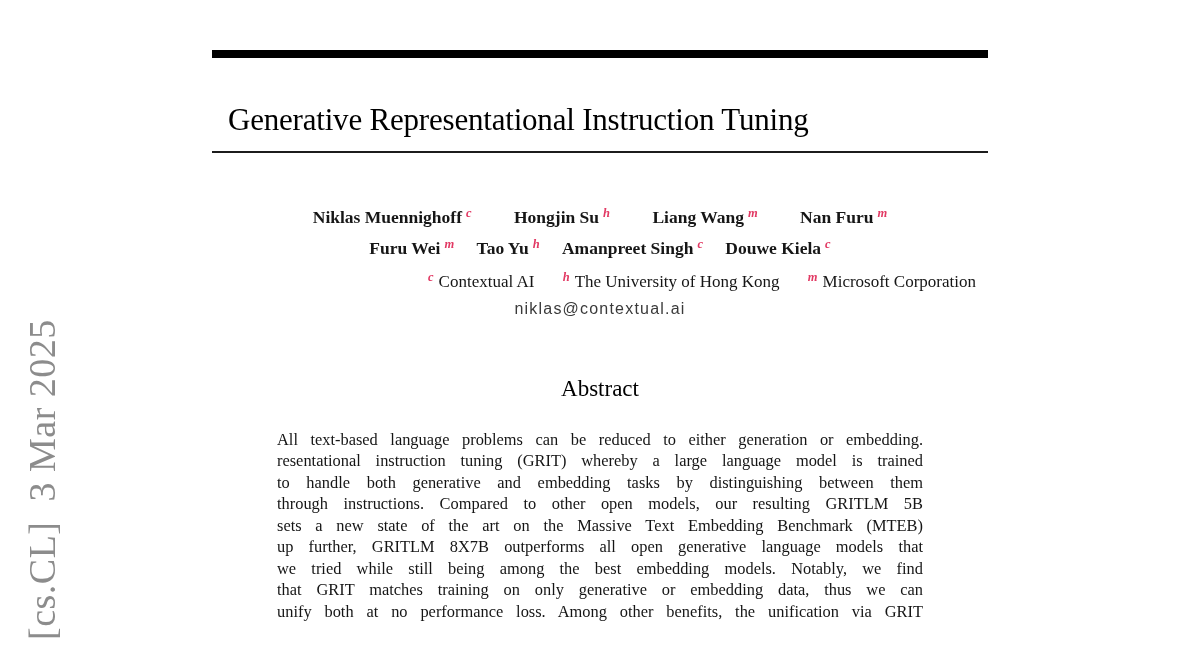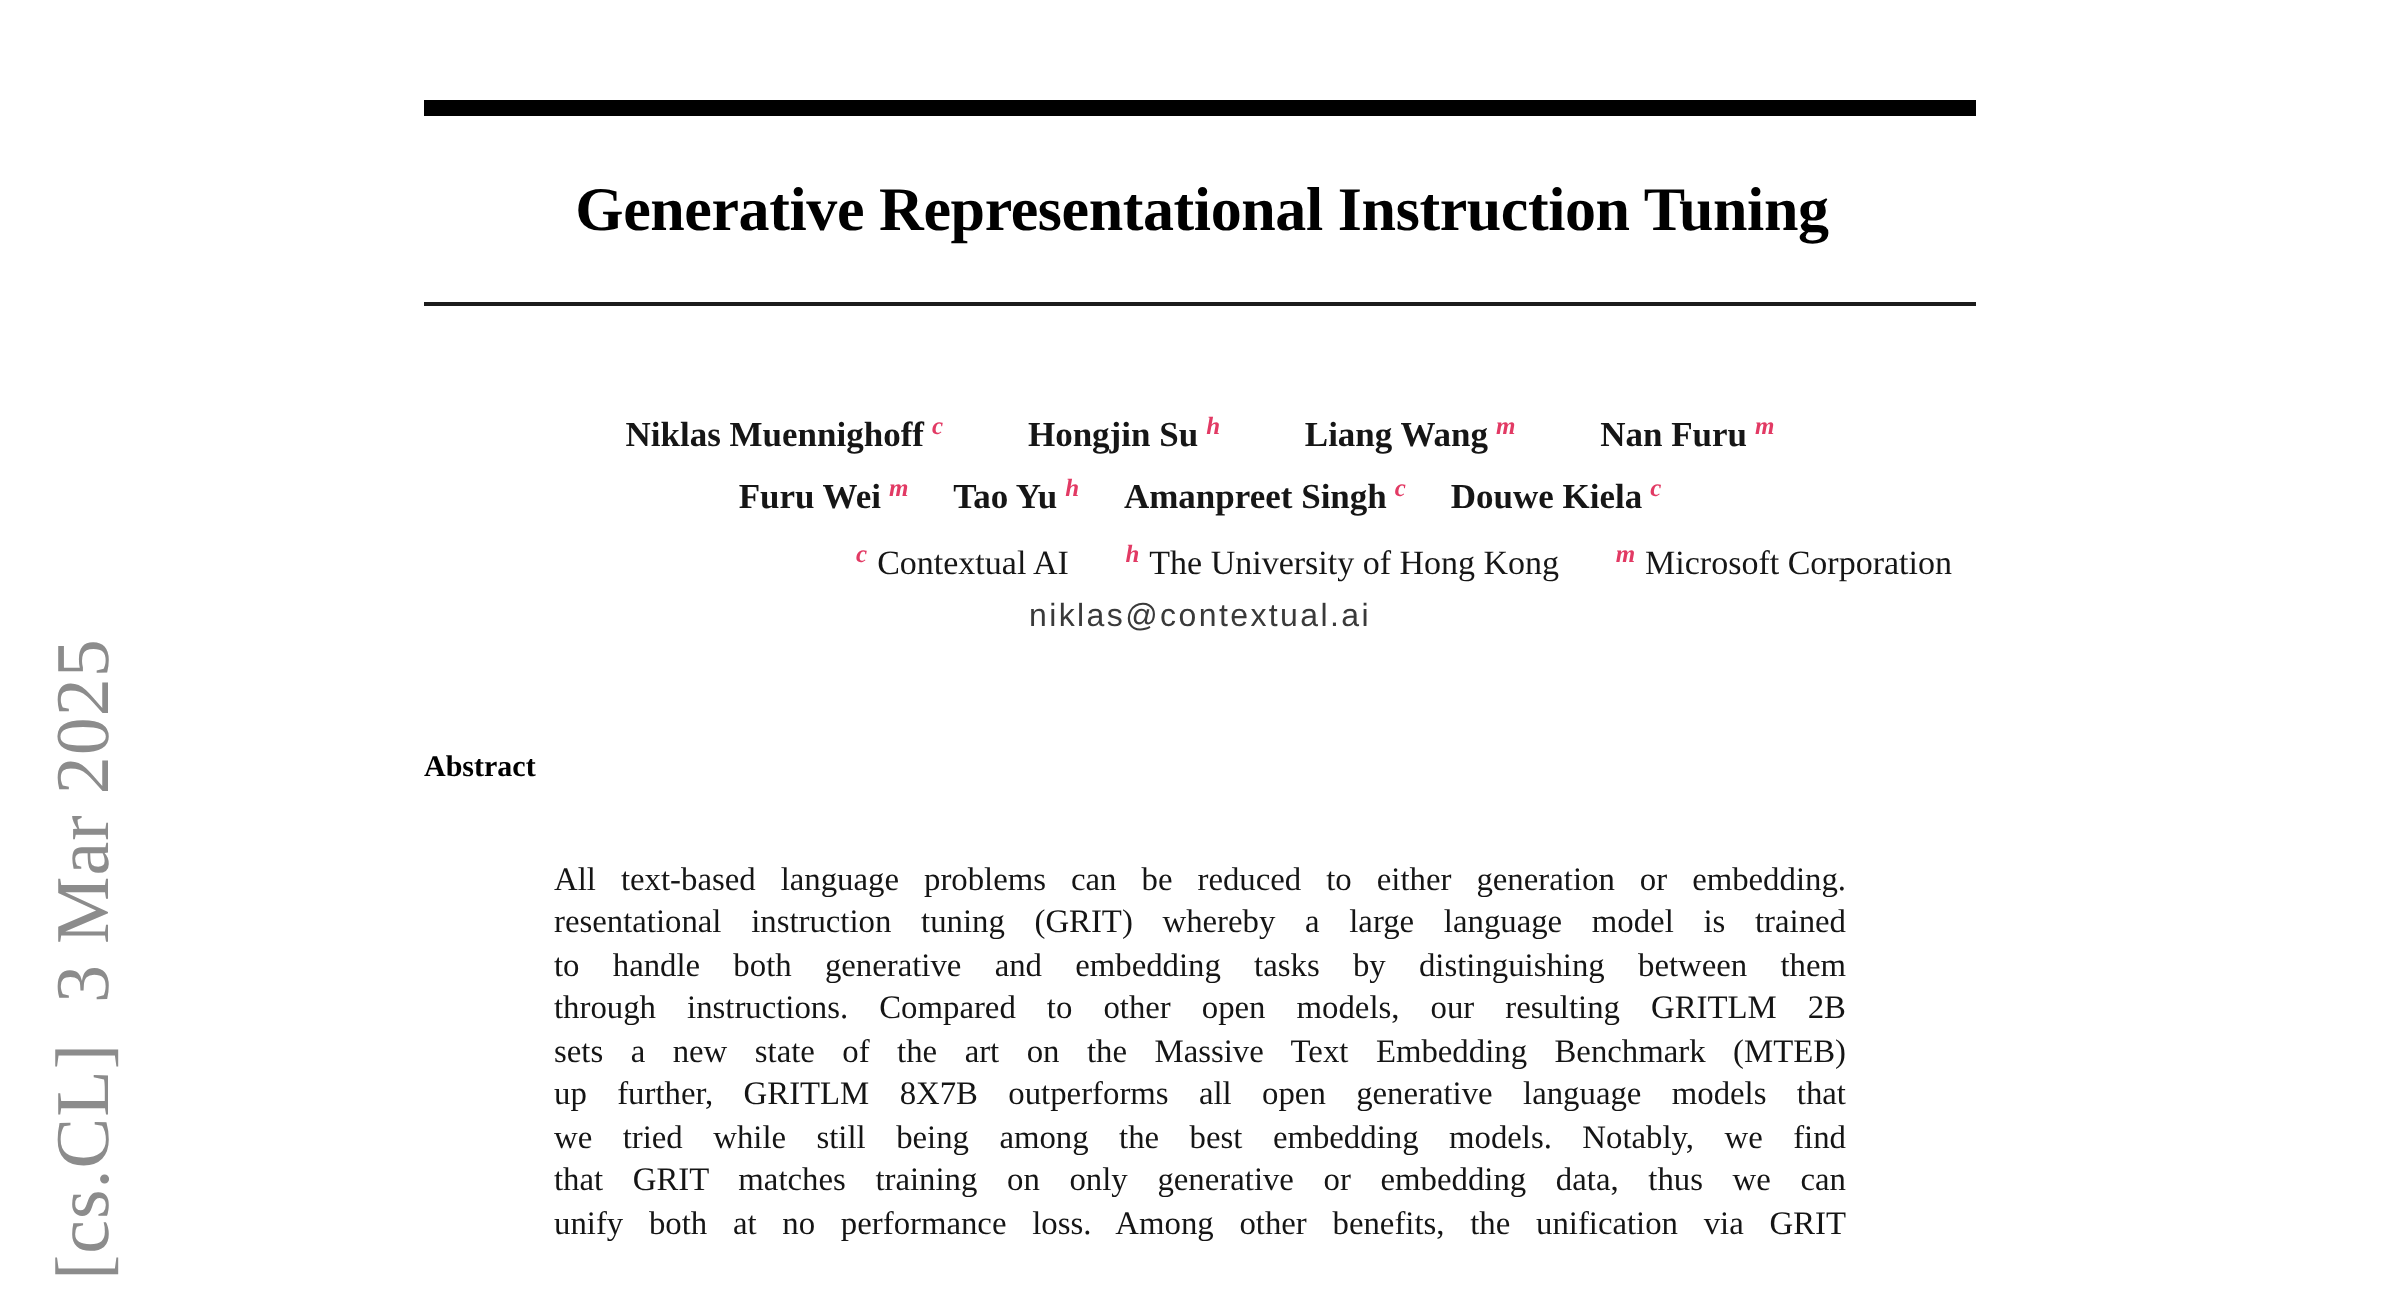--- a/index.html
+++ b/index.html
@@ -8,22 +8,22 @@
     width:1200px;height:648px;
     background:#ffffff;
     overflow:hidden;
     font-family:"Liberation Serif",serif;
     color:#161616;
   }
   .rule-thick{
     position:absolute;left:212px;top:50px;width:776px;height:8px;background:#000000;
   }
   .title{
-    position:absolute;left:212px;top:86px;width:776px;margin:1px;
-    text-align:center;font-size:31px;font-weight:bold;color:#000000;
+    position:absolute;left:212px;top:86px;width:776px;margin:16px;
+    font-size:31px;font-weight:normal;color:#000000;
     letter-spacing:-0.2px;
   }
   .rule-thin{
     position:absolute;left:212px;top:151px;width:776px;height:2px;background:#1c1c1c;
   }
   .author-row{
     position:absolute;left:212px;width:776px;text-align:center;
     font-size:17.5px;font-weight:bold;line-height:22px;white-space:nowrap;
   }
   .author-row-1{top:206px;}
@@ -40,21 +40,21 @@
   }
   .affiliation{margin:0 12px;}
   .affiliation .sup{margin-left:0;margin-right:5px;}
   .email-row{
     position:absolute;left:212px;top:300px;width:776px;text-align:center;
     font-family:Liberation Sans, sans-serif;font-size:16px;
     letter-spacing:1.2px;color:#3a3a3a;
   }
   .abs-heading{
     position:absolute;left:212px;top:376px;width:776px;margin:0;
-    text-align:left;font-size:15px;font-weight:bold;color:#000000;
+    text-align:center;font-size:23px;font-weight:normal;color:#000000;
   }
   .abstract{
     position:absolute;left:277px;top:429px;width:646px;
     font-size:16.4px;color:#151515;
   }
   .abs-line{
     height:21.45px;line-height:21.45px;
     text-align:justify;text-align-last:justify;
     overflow:hidden;
   }
@@ -100,21 +100,21 @@
   </div>
 
   <div class="email-row">niklas@contextual.ai</div>
 
   <h2 class="abs-heading">Abstract</h2>
 
   <div class="abstract">
     <div class="abs-line">All text-based language problems can be reduced to either generation or embedding.</div>
     <div class="abs-line">resentational instruction tuning (GRIT) whereby a large language model is trained</div>
     <div class="abs-line">to handle both generative and embedding tasks by distinguishing between them</div>
-    <div class="abs-line">through instructions. Compared to other open models, our resulting GRITLM 2B</div>
+    <div class="abs-line">through instructions. Compared to other open models, our resulting GRITLM 5B</div>
     <div class="abs-line">sets a new state of the art on the Massive Text Embedding Benchmark (MTEB)</div>
     <div class="abs-line">up further, GRITLM 8X7B outperforms all open generative language models that</div>
     <div class="abs-line">we tried while still being among the best embedding models. Notably, we find</div>
     <div class="abs-line">that GRIT matches training on only generative or embedding data, thus we can</div>
     <div class="abs-line">unify both at no performance loss. Among other benefits, the unification via GRIT</div>
   </div>
 
 </div>
 
 </body></html>

